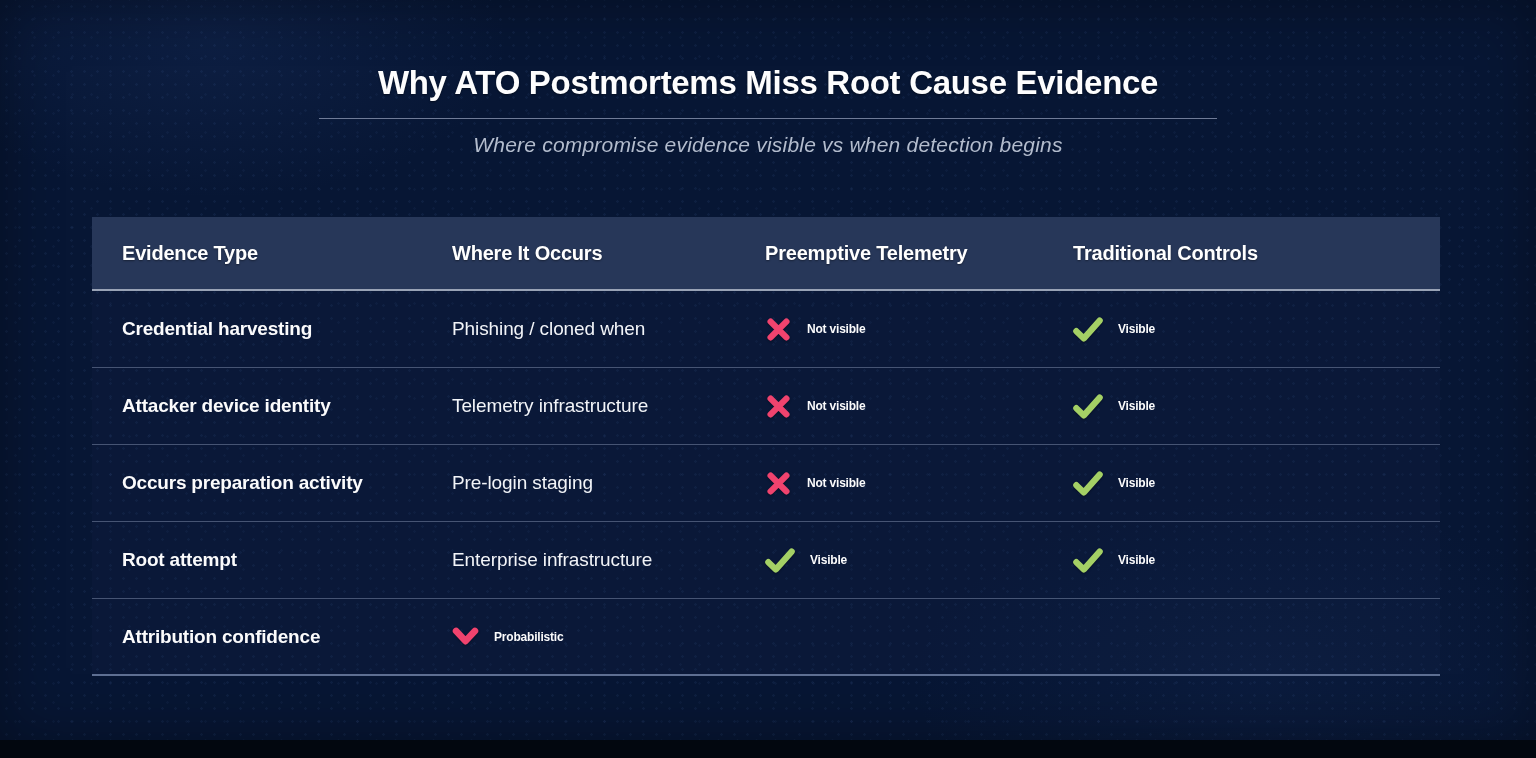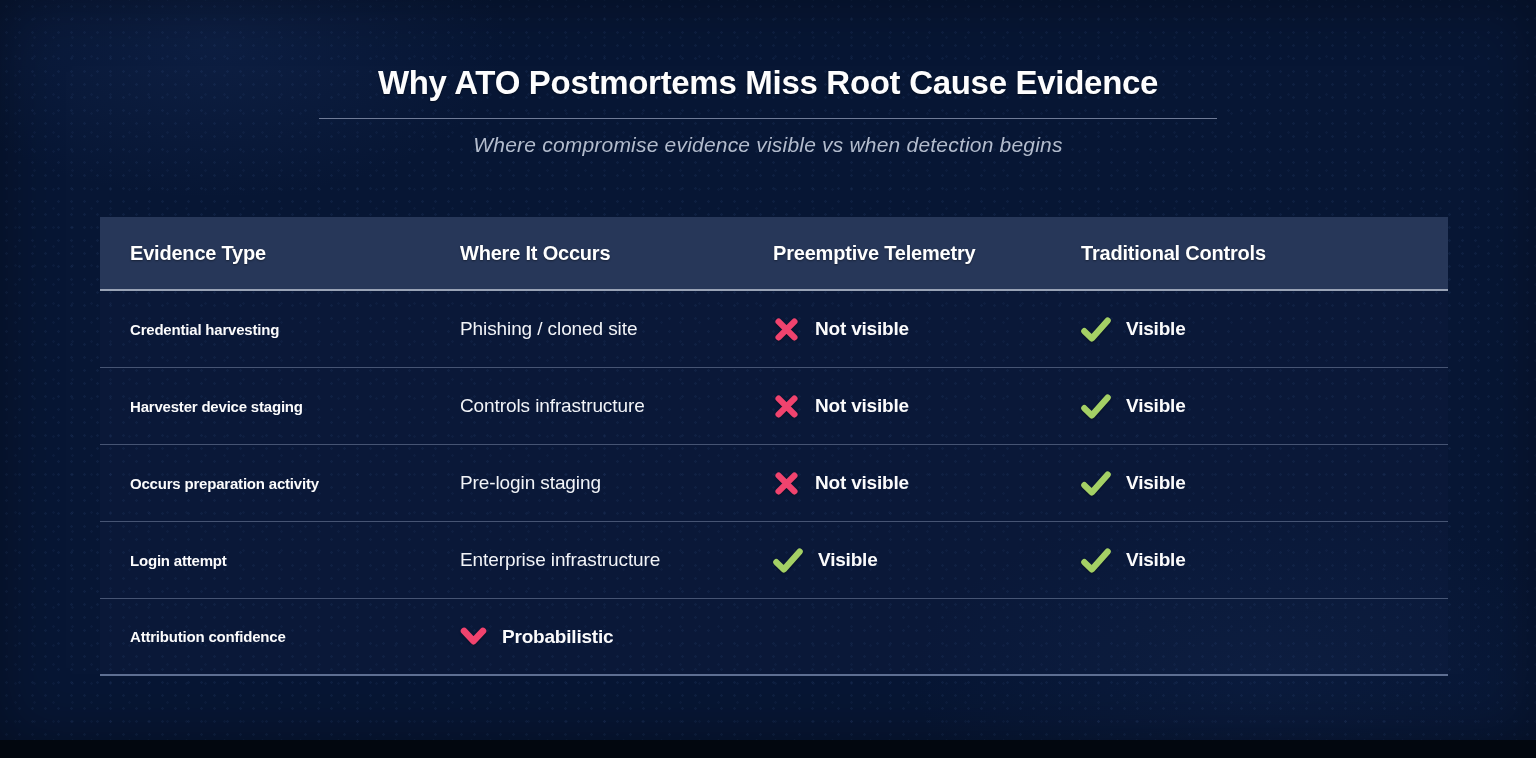--- a/index.html
+++ b/index.html
@@ -48,21 +48,21 @@
     font-size: 21px;
     font-style: italic;
     font-weight: 400;
     letter-spacing: 0.2px;
     color: #b3bccd;
   }
 
   
   .table {
     position: absolute;
-    left: 100px;
+    left: 92px;
     top: 217px;
     width: 1348px;
   }
   .grid-row {
     display: grid;
     grid-template-columns: 330px 313px 308px 1fr;
     align-items: center;
     padding-left: 30px;
   }
   .thead {
@@ -77,38 +77,38 @@
     color: #ffffff;
     text-shadow: 0 1px 2px rgba(0,0,0,0.4);
   }
   .row {
     height: 77px;
     background: rgba(26,46,88,0.14);
     border-bottom: 1px solid rgba(154,169,197,0.42);
   }
   .row:last-child { border-bottom: 2px solid #5e6f92; }
   .cell-evidence {
-    font-size: 15px;
+    font-size: 19px;
     font-weight: 700;
     letter-spacing: -0.2px;
     color: #fbfbfc;
   }
   .cell-where {
     font-size: 19px;
     font-weight: 400;
     letter-spacing: -0.1px;
     color: #f2f4f8;
   }
   .cell-status {
     display: flex;
     align-items: center;
     gap: 15px;
   }
   .status-label {
-    font-size: 19px;
+    font-size: 12px;
     font-weight: 700;
     letter-spacing: -0.2px;
     color: #fbfbfc;
   }
   .icon { display: inline-flex; align-items: center; justify-content: center; }
   .icon.pink  { color: #f0436e; }
   .icon.green { color: #a4d065; }
   .icon svg { display: block; filter: drop-shadow(0 1px 1px rgba(0,0,0,0.35)); }
 </style>
 </head>
@@ -126,42 +126,42 @@
 
     <div class="grid-row thead">
       <div class="th">Evidence Type</div>
       <div class="th">Where It Occurs</div>
       <div class="th">Preemptive Telemetry</div>
       <div class="th">Traditional Controls</div>
     </div>
 
     <div class="grid-row row">
       <div class="cell-evidence">Credential harvesting</div>
-      <div class="cell-where">Phishing / cloned site</div>
+      <div class="cell-where">Phishing / cloned when</div>
       <div class="cell-status">
         <span class="icon pink">
   <svg viewBox="0 0 24 24" width="27" height="27" aria-hidden="true">
     <path d="M5 5 L19 19 M19 5 L5 19" stroke="currentColor" stroke-width="5.6" stroke-linecap="round" fill="none"></path>
   </svg>
 </span>
         <span class="status-label">Not visible</span>
       </div>
       <div class="cell-status">
         <span class="icon green">
   <svg viewBox="0 0 27 22" width="30" height="25" aria-hidden="true">
     <path d="M3 12.5 L9.8 19 L24 3" stroke="currentColor" stroke-width="5.6" stroke-linecap="round" stroke-linejoin="round" fill="none"></path>
   </svg>
 </span>
         <span class="status-label">Visible</span>
       </div>
     </div>
 
     <div class="grid-row row">
-      <div class="cell-evidence">Harvester device staging</div>
-      <div class="cell-where">Controls infrastructure</div>
+      <div class="cell-evidence">Attacker device identity</div>
+      <div class="cell-where">Telemetry infrastructure</div>
       <div class="cell-status">
         <span class="icon pink">
   <svg viewBox="0 0 24 24" width="27" height="27" aria-hidden="true">
     <path d="M5 5 L19 19 M19 5 L5 19" stroke="currentColor" stroke-width="5.6" stroke-linecap="round" fill="none"></path>
   </svg>
 </span>
         <span class="status-label">Not visible</span>
       </div>
       <div class="cell-status">
         <span class="icon green">
@@ -188,21 +188,21 @@
         <span class="icon green">
   <svg viewBox="0 0 27 22" width="30" height="25" aria-hidden="true">
     <path d="M3 12.5 L9.8 19 L24 3" stroke="currentColor" stroke-width="5.6" stroke-linecap="round" stroke-linejoin="round" fill="none"></path>
   </svg>
 </span>
         <span class="status-label">Visible</span>
       </div>
     </div>
 
     <div class="grid-row row">
-      <div class="cell-evidence">Login attempt</div>
+      <div class="cell-evidence">Root attempt</div>
       <div class="cell-where">Enterprise infrastructure</div>
       <div class="cell-status">
         <span class="icon green">
   <svg viewBox="0 0 27 22" width="30" height="25" aria-hidden="true">
     <path d="M3 12.5 L9.8 19 L24 3" stroke="currentColor" stroke-width="5.6" stroke-linecap="round" stroke-linejoin="round" fill="none"></path>
   </svg>
 </span>
         <span class="status-label">Visible</span>
       </div>
       <div class="cell-status">

